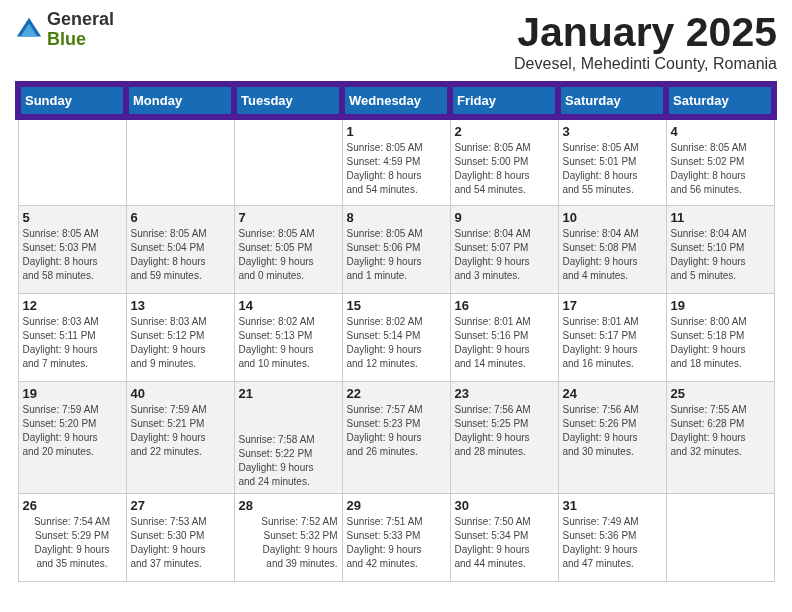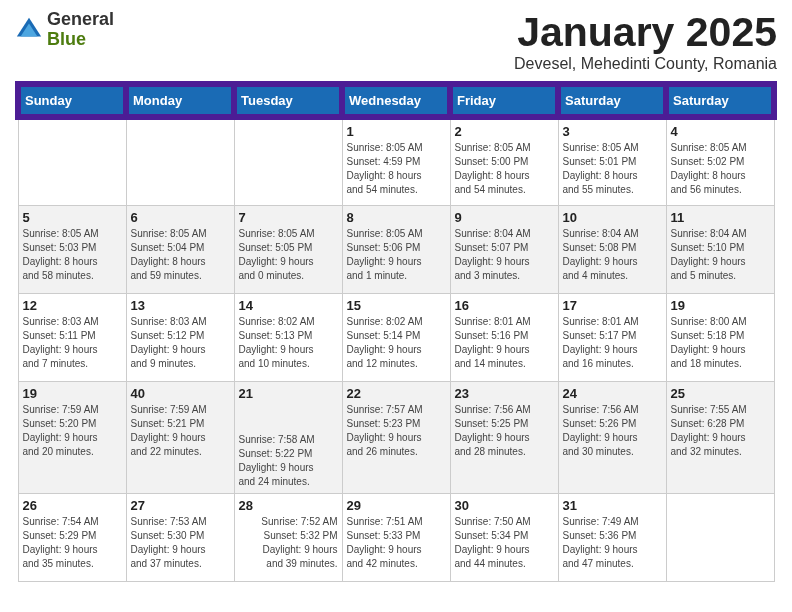--- a/index.html
+++ b/index.html
@@ -305,21 +305,21 @@
           <span class="day-number">25</span>
           <div class="day-info" style="white-space: pre-line;">Sunrise: 7:55 AM
 Sunset: 6:28 PM
 Daylight: 9 hours
 and 32 minutes.</div>
         </td>
       </tr>
       <tr>
         <td>
           <span class="day-number">26</span>
-          <div class="day-info" style="white-space: pre-line;">Sunrise: 7:54 AM
+          <div class="day-info" style="white-space: pre-line; text-align: center;">Sunrise: 7:54 AM
 Sunset: 5:29 PM
 Daylight: 9 hours
 and 35 minutes.</div>
         </td>
         <td>
           <span class="day-number">27</span>
           <div class="day-info" style="white-space: pre-line;">Sunrise: 7:53 AM
 Sunset: 5:30 PM
 Daylight: 9 hours
 and 37 minutes.</div>

